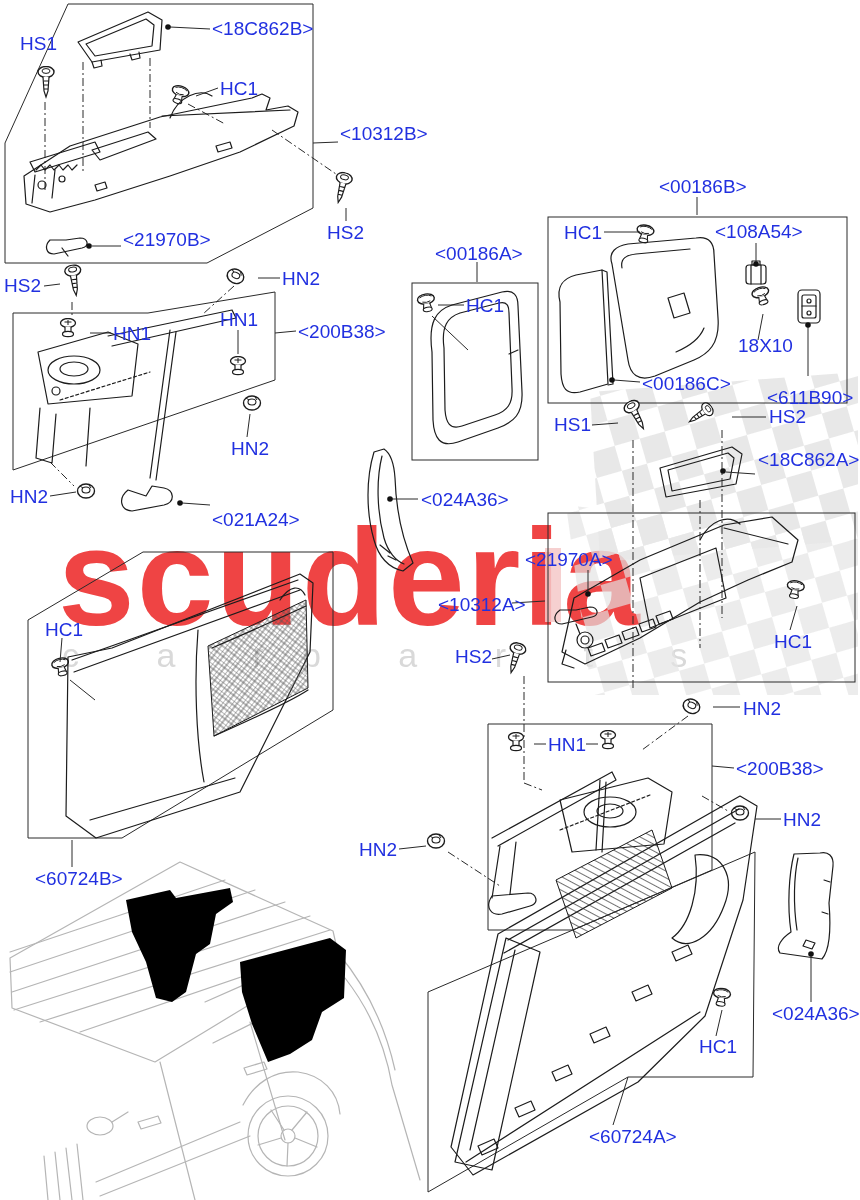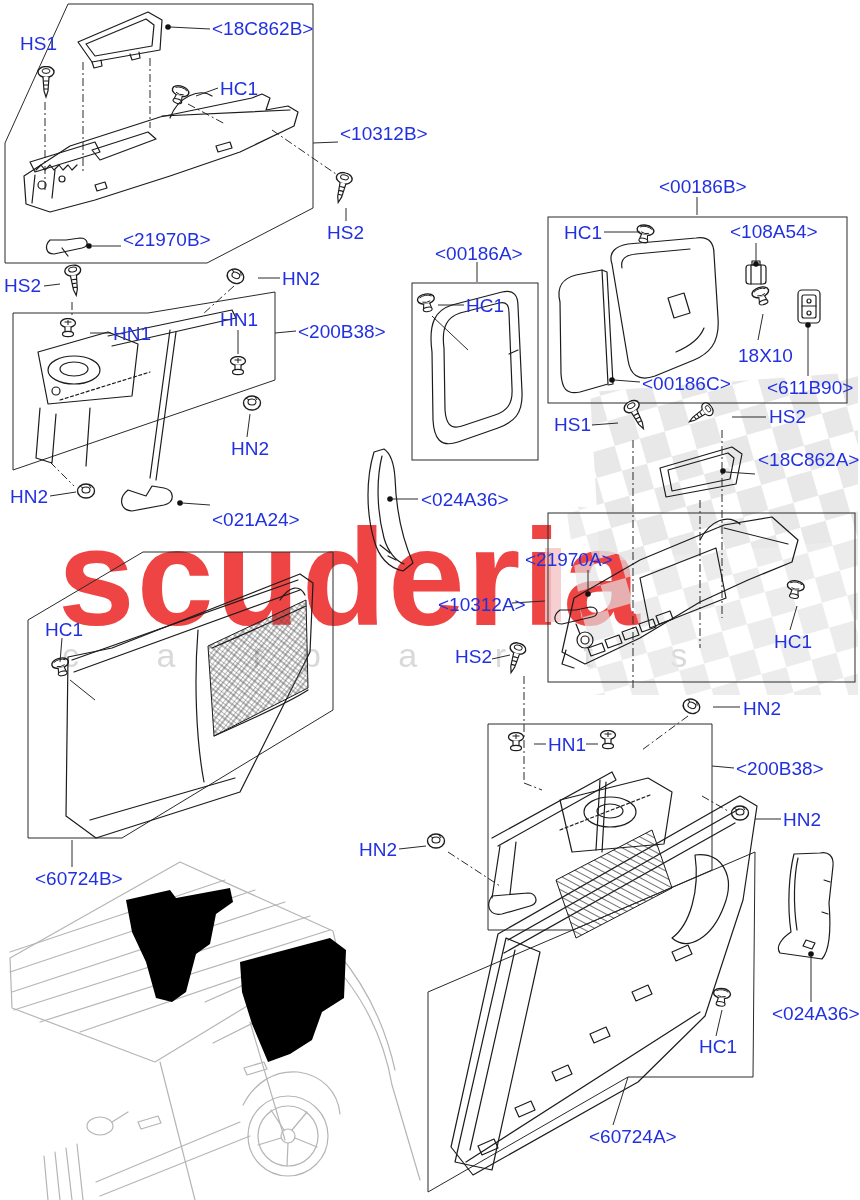--- a/index.html
+++ b/index.html
@@ -336,23 +336,23 @@
   <span class="lbl" style="left:113px;top:324px">HN1</span>
   <span class="lbl" style="left:220px;top:310px">HN1</span>
   <span class="lbl" style="left:298px;top:322px">&lt;200B38&gt;</span>
   <span class="lbl" style="left:231px;top:439px">HN2</span>
   <span class="lbl" style="left:10px;top:487px">HN2</span>
   <span class="lbl" style="left:212px;top:510px">&lt;021A24&gt;</span>
   <span class="lbl" style="left:435px;top:244px">&lt;00186A&gt;</span>
   <span class="lbl" style="left:466px;top:296px">HC1</span>
   <span class="lbl" style="left:659px;top:177px">&lt;00186B&gt;</span>
   <span class="lbl" style="left:564px;top:223px">HC1</span>
-  <span class="lbl" style="left:730px;top:222px">&lt;108A54&gt;</span>
-  <span class="lbl" style="left:738px;top:346px">18X10</span>
-  <span class="lbl" style="left:767px;top:378px">&lt;611B90&gt;</span>
+  <span class="lbl" style="left:715px;top:222px">&lt;108A54&gt;</span>
+  <span class="lbl" style="left:738px;top:336px">18X10</span>
+  <span class="lbl" style="left:767px;top:388px">&lt;611B90&gt;</span>
   <span class="lbl" style="left:642px;top:374px">&lt;00186C&gt;</span>
   <span class="lbl" style="left:554px;top:415px">HS1</span>
   <span class="lbl" style="left:769px;top:407px">HS2</span>
   <span class="lbl" style="left:758px;top:450px">&lt;18C862A&gt;</span>
   <span class="lbl" style="left:525px;top:550px">&lt;21970A&gt;</span>
   <span class="lbl" style="left:438px;top:595px">&lt;10312A&gt;</span>
   <span class="lbl" style="left:774px;top:632px">HC1</span>
   <span class="lbl" style="left:421px;top:490px">&lt;024A36&gt;</span>
   <span class="lbl" style="left:455px;top:647px">HS2</span>
   <span class="lbl" style="left:743px;top:699px">HN2</span>

